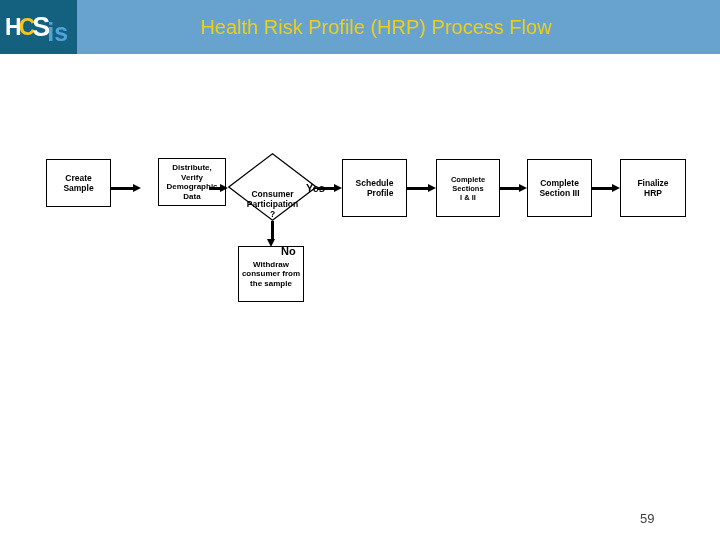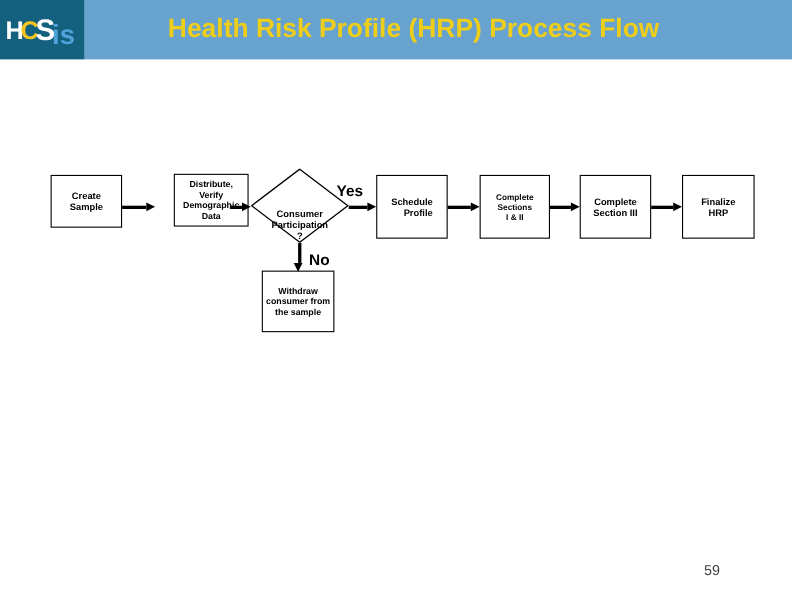--- a/index.html
+++ b/index.html
@@ -48,22 +48,22 @@
     width: 643px; height: 54px;
     background: var(--header-banner, #68A2CE);
     display: flex;
     align-items: center;
     justify-content: center;
     box-sizing: border-box;
     padding-right: 45px;
   }
   .banner h1 {
     margin: 12px;
-    font-size: 24px;
-    font-weight: bold;
+    font-size: 20px;
+    font-weight: normal;
     color: var(--title-yellow, #EFCE1A);
     white-space: nowrap;
     letter-spacing: 0px;
   }
 
   
   .fc-box {
     position: absolute;
     background: #ffffff;
     border: 1px solid #000000;
@@ -129,23 +129,24 @@
   .arrow-head-down {
     position: absolute;
     left: 267px;
     width: 0; height: 0;
     border-left: 4.5px solid transparent;
     border-right: 4.5px solid transparent;
     border-top: 8px solid #000000;
   }
   .branch-label {
     position: absolute;
-    font-size: 14px;
-    font-weight: 600;
-    color: #000000;
+    font-size: 11px;
+    font-weight: 600;
+    color: #000000;
+    margin-top: 17px;
   }
   .lbl-yes { left: 306px; top: 165px; }
   .lbl-no  { left: 281px; top: 228px; }
 
   
   .note {
     position: absolute;
     left: 56px; top: 384px;
     width: 620px;
     margin: 0;

